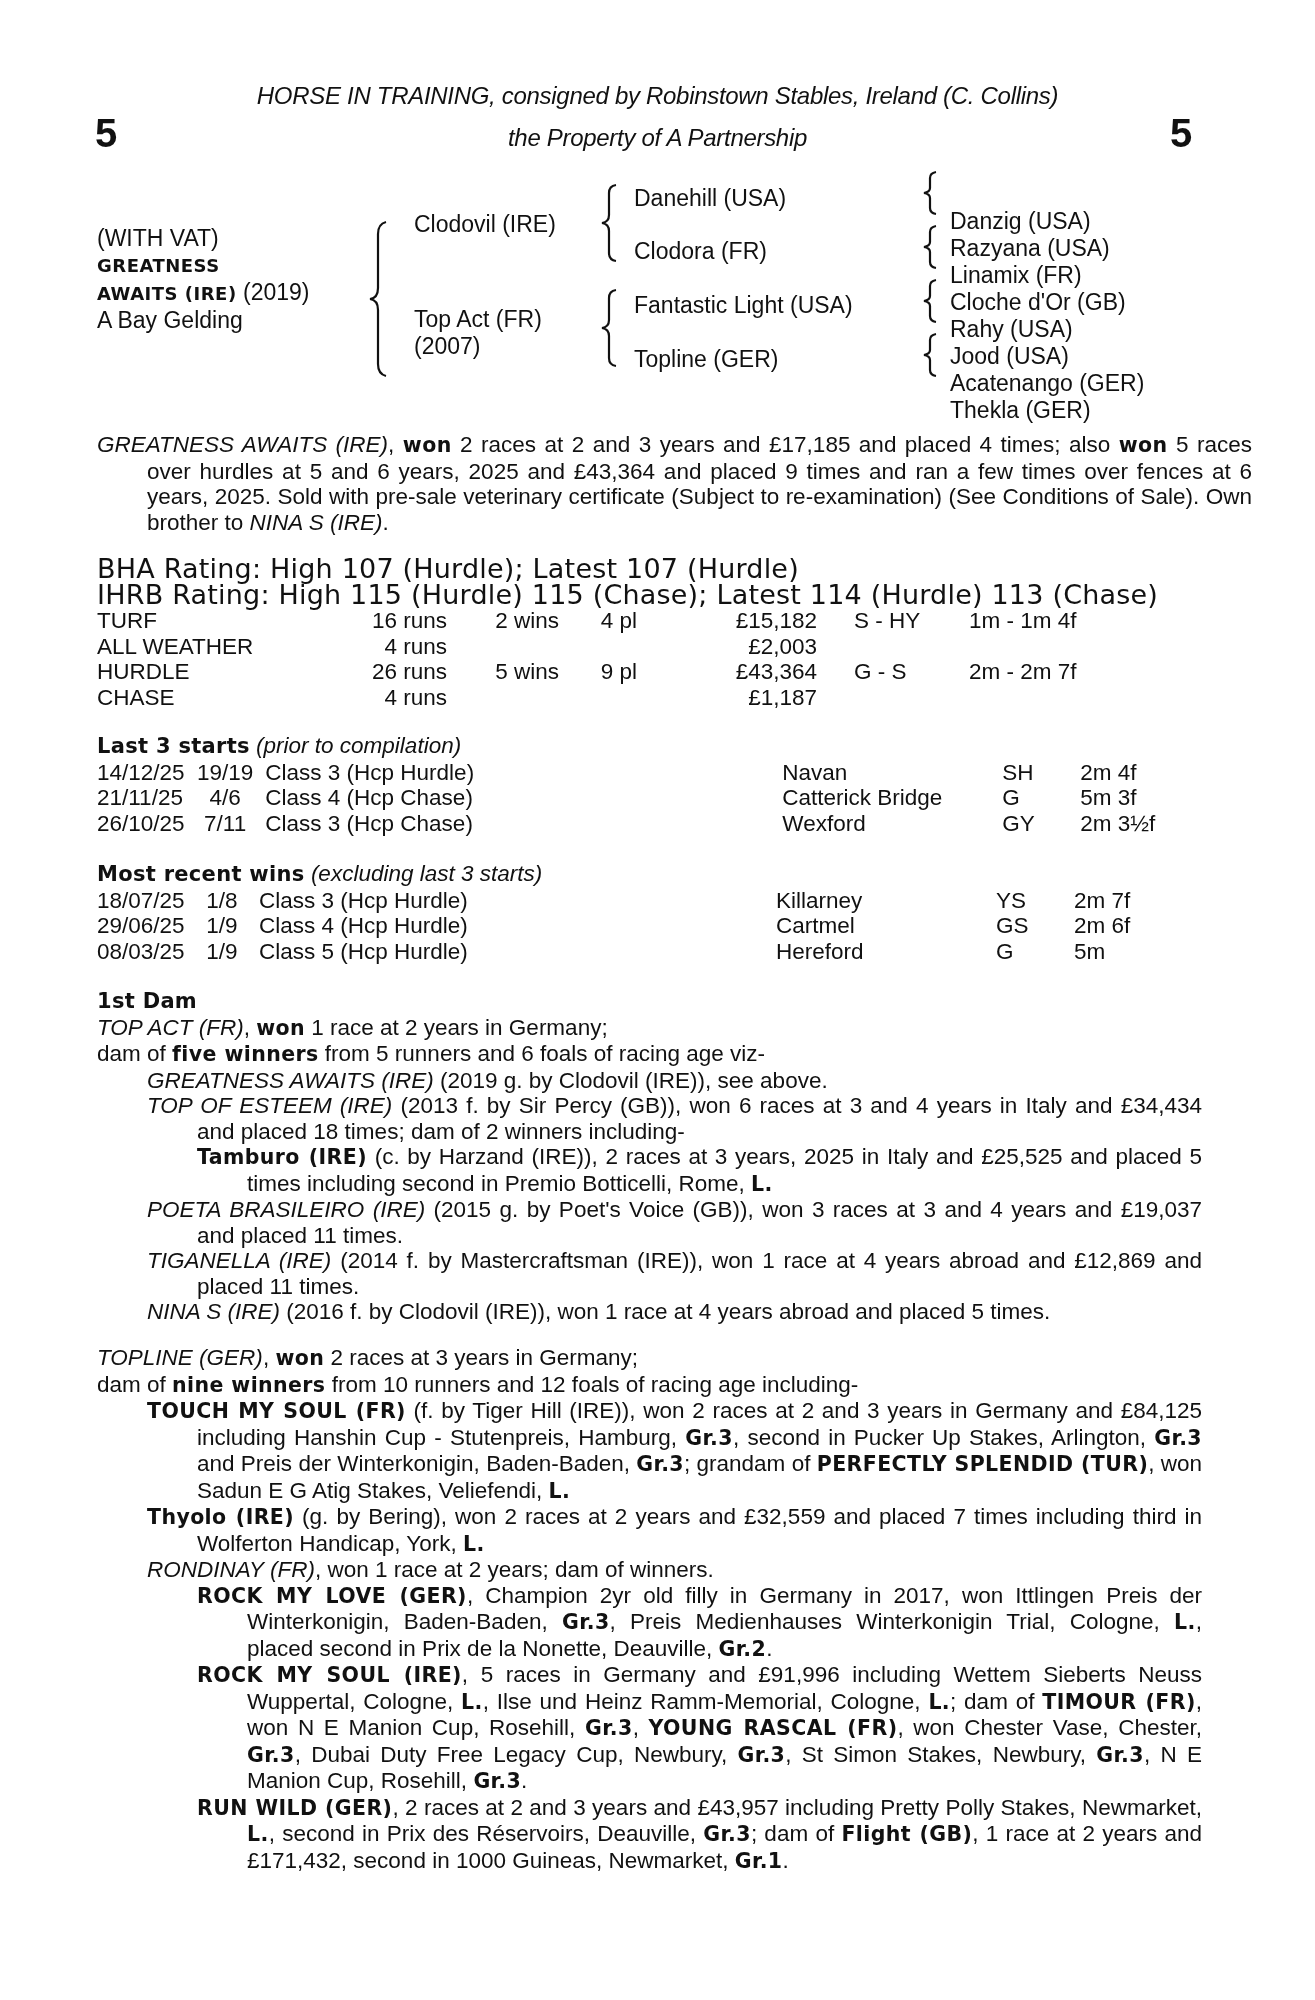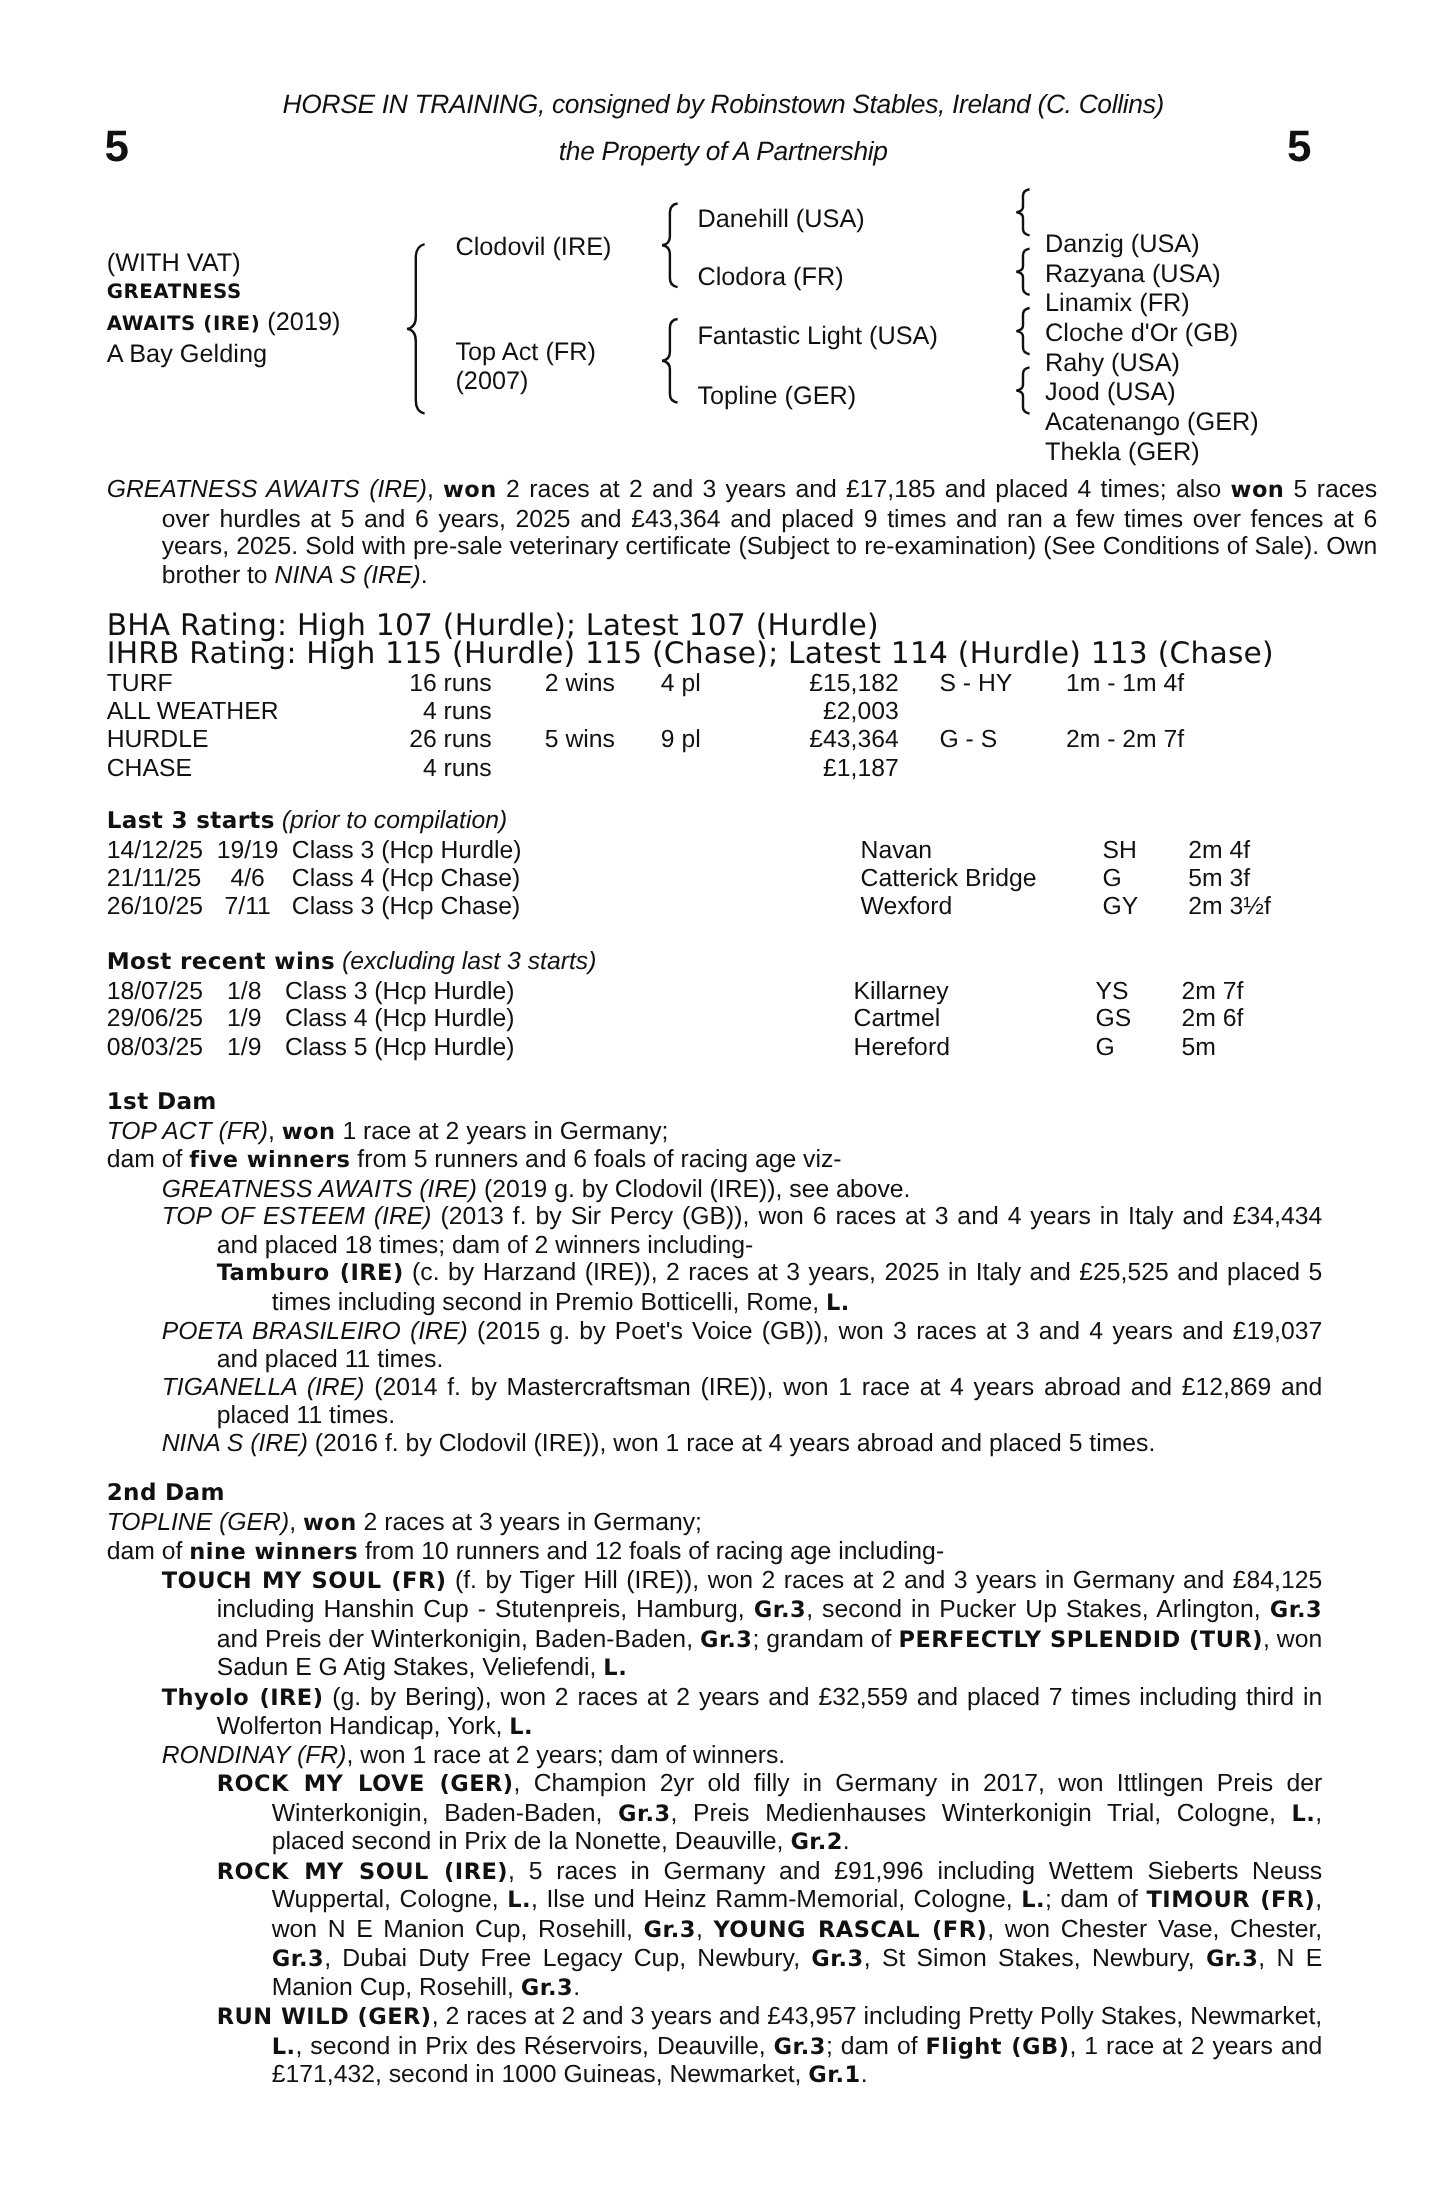--- a/index.html
+++ b/index.html
@@ -237,21 +237,20 @@
   <div><span>dam of </span><span class="bx">five winners</span><span> from 5 runners and 6 foals of racing age viz-</span></div>
   <div class="ind1"><span class="i">GREATNESS AWAITS (IRE)</span><span> (2019 g. by Clodovil (IRE)), see above.</span></div>
   <div class="ind1"><span class="i">TOP OF ESTEEM (IRE)</span><span> (2013 f. by Sir Percy (GB)), won 6 races at 3 and 4 years in Italy and £34,434 and placed 18 times; dam of 2 winners including-</span></div>
   <div class="ind2"><span class="bx">Tamburo (IRE)</span><span> (c. by Harzand (IRE)), 2 races at 3 years, 2025 in Italy and £25,525 and placed 5 times including second in Premio Botticelli, Rome, </span><span class="bx">L.</span></div>
   <div class="ind1"><span class="i">POETA BRASILEIRO (IRE)</span><span> (2015 g. by Poet's Voice (GB)), won 3 races at 3 and 4 years and £19,037 and placed 11 times.</span></div>
   <div class="ind1"><span class="i">TIGANELLA (IRE)</span><span> (2014 f. by Mastercraftsman (IRE)), won 1 race at 4 years abroad and £12,869 and placed 11 times.</span></div>
   <div class="ind1"><span class="i">NINA S (IRE)</span><span> (2016 f. by Clodovil (IRE)), won 1 race at 4 years abroad and placed 5 times.</span></div>
 </div>
 
 <div class="block" style="top:1345px;">
-  <div class="sec-title">2nd Dam</div>
   <div><span class="i">TOPLINE (GER)</span><span>, </span><span class="bx">won</span><span> 2 races at 3 years in Germany;</span></div>
   <div><span>dam of </span><span class="bx">nine winners</span><span> from 10 runners and 12 foals of racing age including-</span></div>
 
   <div class="ind1"><span class="bx">TOUCH MY SOUL (FR)</span><span> (f. by Tiger Hill (IRE)), won 2 races at 2 and 3 years in Germany and £84,125 including Hanshin Cup - Stutenpreis, Hamburg, </span><span class="bx">Gr.3</span><span>, second in Pucker Up Stakes, Arlington, </span><span class="bx">Gr.3</span><span> and Preis der Winterkonigin, Baden-Baden, </span><span class="bx">Gr.3</span><span>; grandam of </span><span class="bx">PERFECTLY SPLENDID (TUR)</span><span>, won Sadun E G Atig Stakes, Veliefendi, </span><span class="bx">L.</span></div>
 
   <div class="ind1"><span class="bx">Thyolo (IRE)</span><span> (g. by Bering), won 2 races at 2 years and £32,559 and placed 7 times including third in Wolferton Handicap, York, </span><span class="bx">L.</span></div>
 
   <div class="ind1"><span class="i">RONDINAY (FR)</span><span>, won 1 race at 2 years; dam of winners.</span></div>
 
   <div class="ind2"><span class="bx">ROCK MY LOVE (GER)</span><span>, Champion 2yr old filly in Germany in 2017, won Ittlingen Preis der Winterkonigin, Baden-Baden, </span><span class="bx">Gr.3</span><span>, Preis Medienhauses Winterkonigin Trial, Cologne, </span><span class="bx">L.</span><span>, placed second in Prix de la Nonette, Deauville, </span><span class="bx">Gr.2</span><span>.</span></div>

